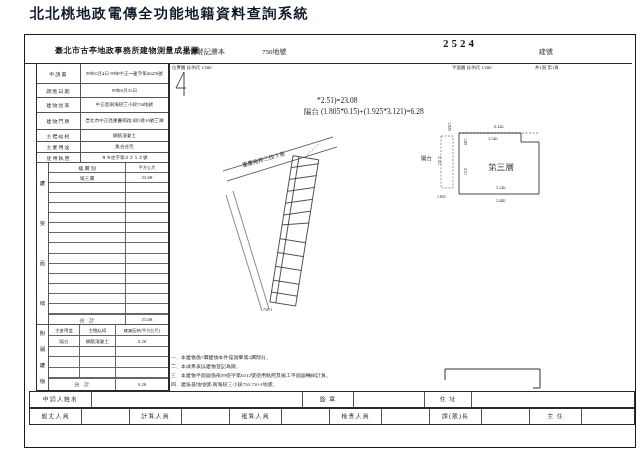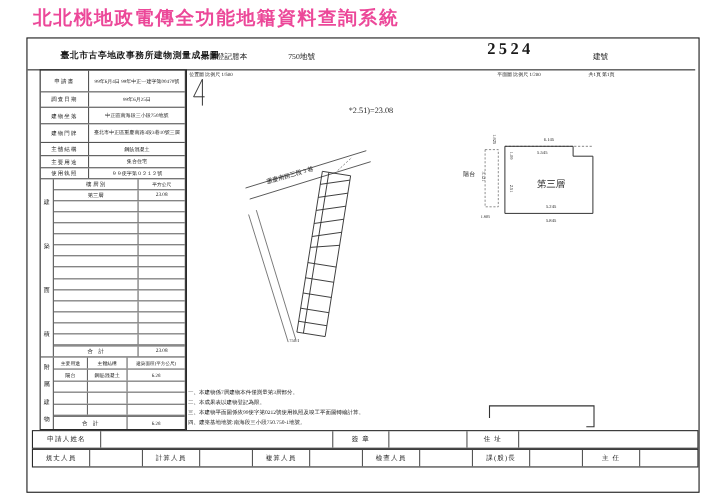--- a/index.html
+++ b/index.html
@@ -1,31 +1,31 @@
 <!DOCTYPE html>
 <html><head>
 <meta charset="utf-8">
 <style>
   html,body{margin:0;padding:0;}
   body{width:640px;height:452px;background:#ffffff;overflow:hidden;
        font-family:"Liberation Serif","DejaVu Serif",serif;color:#1a1a1a;}
   .page{position:relative;width:640px;height:452px;background:#fff;}
   .abs{position:absolute;}
   
-  .sys-title{left:30px;top:5px;font-size:17px;font-weight:bold;letter-spacing:1.5px;color:#ec4899;white-space:nowrap;}
+  .sys-title{left:30px;top:5px;font-size:14px;font-weight:bold;letter-spacing:1.5px;color:#0f172a;white-space:nowrap;}
   .query-date{right:8px;top:10px;font-size:7px;white-space:nowrap;}
   .subtitle{left:30px;top:21px;font-size:8.5px;letter-spacing:.5px;white-space:nowrap;}
   
   .doc-box{left:24px;top:34px;width:610px;height:412px;border:1.5px solid #1a1a1a;background:#fff;}
   .doc-box > .abs{position:absolute;}
   
   .office{left:30px;top:10px;font-size:8px;font-weight:600;letter-spacing:.5px;white-space:nowrap;text-align:center;}
   .sect{left:158px;top:12px;font-size:7px;white-space:nowrap;}
   .landno{left:237px;top:12px;font-size:7px;white-space:nowrap;}
-  .bno{left:418px;top:2px;font-size:15px;font-weight:bold;letter-spacing:3px;}
+  .bno{left:418px;top:2px;font-size:11px;font-weight:bold;letter-spacing:3px;}
   .bno-label{left:502px;top:12px;font-size:7px;padding-left:12px;}
   .hline{left:0;top:28px;width:607px;height:0;border-top:1px solid #2a2a2a;}
   .vline{left:144px;top:28px;width:0;height:328px;border-left:1px solid #2a2a2a;}
   
   .scale-l{left:147px;top:30px;font-size:4.5px;white-space:nowrap;}
   .scale-r{left:427px;top:30px;font-size:4.5px;white-space:nowrap;}
   .pageinfo{left:510px;top:30px;font-size:4.5px;white-space:nowrap;}
   
   .f1{left:272px;top:50px;font-size:7.5px;white-space:nowrap;}
   .f2{left:292px;top:61px;font-size:7.5px;white-space:nowrap;font-family:Liberation Serif, serif;}
@@ -80,20 +80,21 @@
 
     <div class="abs scale-l">位置圖 比例尺 1/500</div>
     <div class="abs scale-r">平面圖 比例尺 1/200</div>
     <div class="abs pageinfo">共1頁 第1頁</div>
 
     <svg class="abs" style="left:146px;top:34px;" width="20" height="30" viewBox="0 0 20 30">
       <path d="M13,3 L5,19 H15 M13,3 V27" stroke="#333" stroke-width="0.9" fill="none"></path>
     </svg>
 
     <div class="abs f2">*2.51)=23.08</div>
+    <div class="abs f3">陽台 (1.805*0.15)+(1.925*3.121)=6.28</div>
 
     <div class="abs lt">
       <div class="row" style="height:20px;">
         <div class="lab">申請書</div>
         <div class="val">99年6月4日 99年中正一建字第00470號</div>
       </div>
       <div class="row" style="height:14px;">
         <div class="lab">調查日期</div>
         <div class="val">99年6月25日</div>
       </div>

